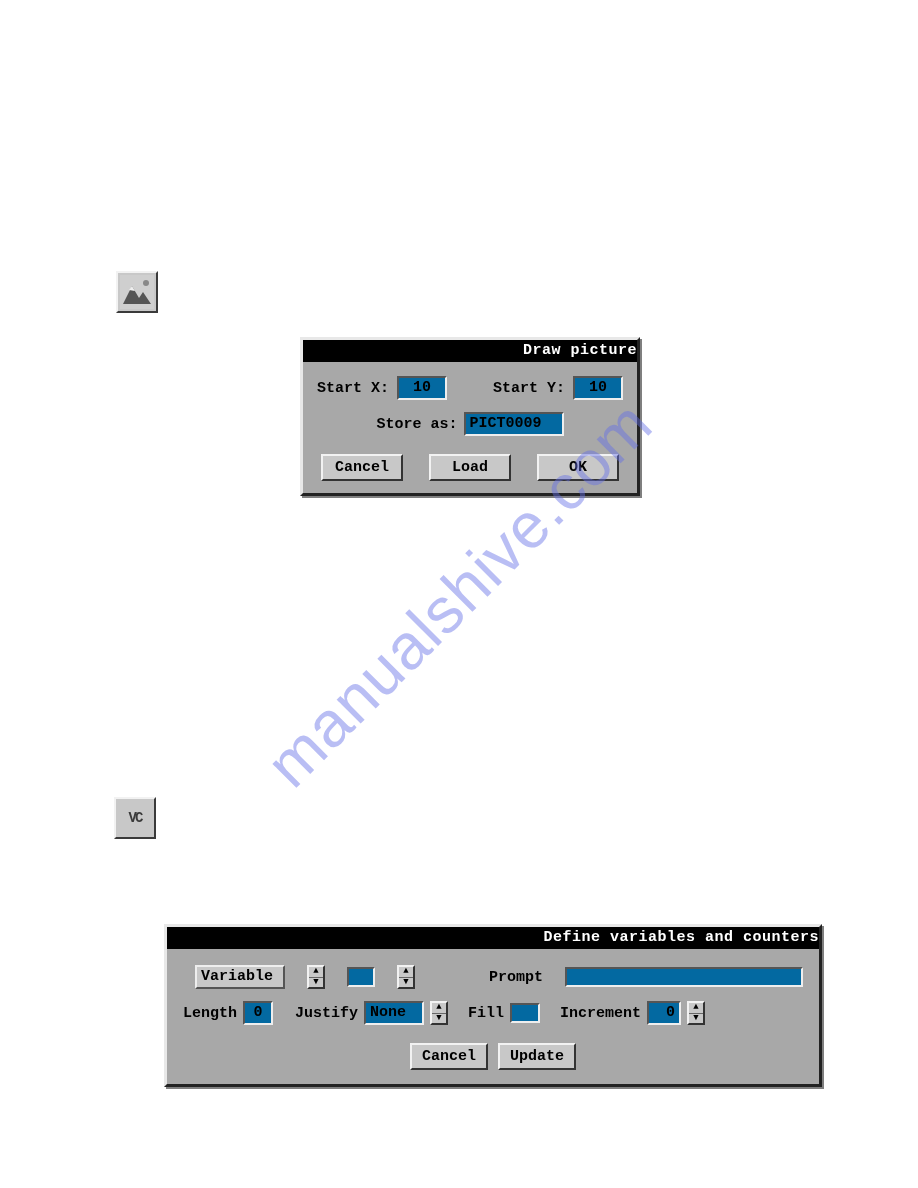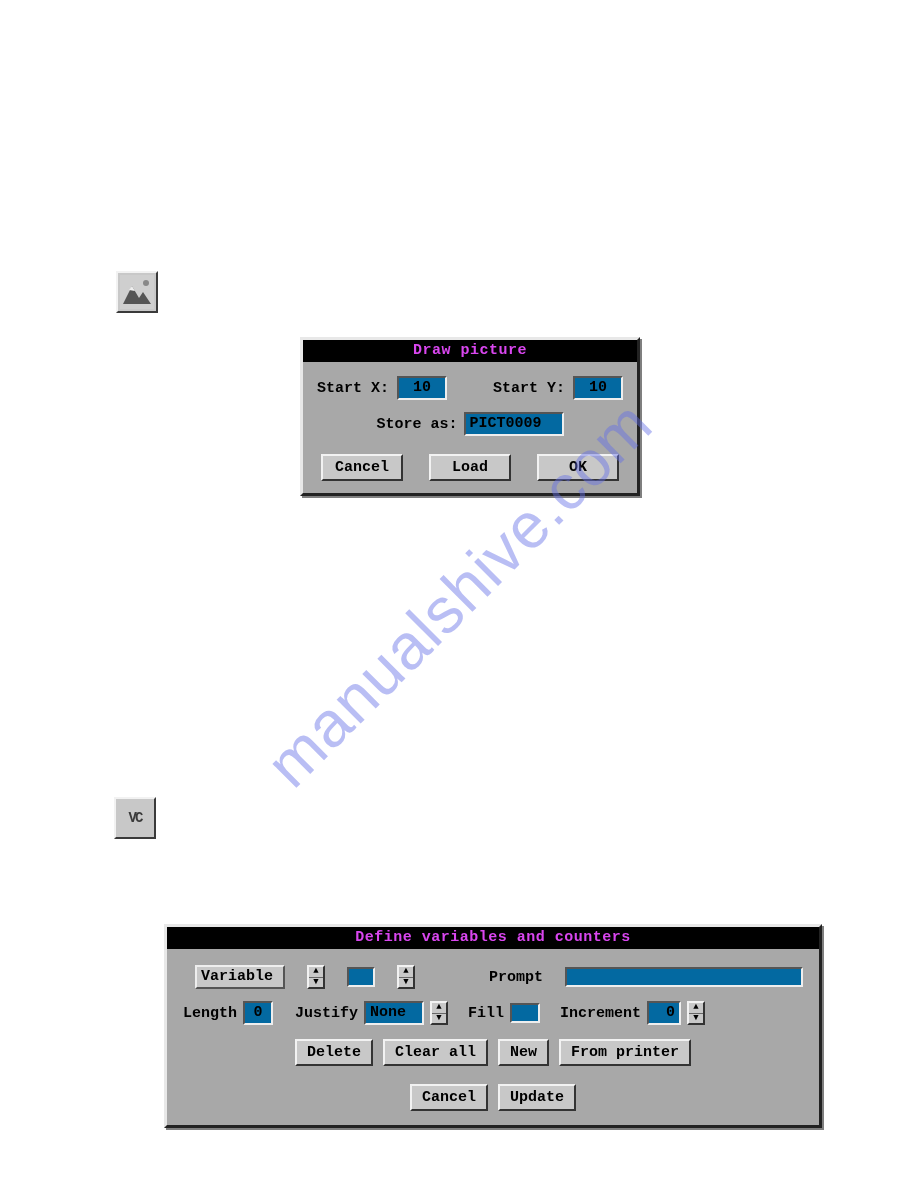--- a/index.html
+++ b/index.html
@@ -52,24 +52,24 @@
     position: absolute;
     background: #a8a8a8;
     border-top: 3px solid #e8e8e8;
     border-left: 3px solid #e8e8e8;
     border-right: 3px solid #222;
     border-bottom: 3px solid #222;
     box-shadow: 2px 2px 0 rgba(0,0,0,0.5);
   }
   .titlebar {
     background: #000;
-    color: #d946ef;
-    font-family: "Courier New", monospace;
-    font-weight: bold;
-    text-align: center;
+    color: #ffffff;
+    font-family: "Courier New", monospace;
+    font-weight: bold;
+    text-align: right;
     padding: 2px 0 3px 0;
     font-size: 15px;
     letter-spacing: 0.5px;
   }
   .dlg-body {
     padding: 14px 14px 12px 14px;
   }
   .row {
     display: flex;
     align-items: center;
@@ -219,26 +219,20 @@
         <div class="field" style="width:30px;"></div>
         <span style="width:8px;"></span>
         <span class="lbl">Increment</span>
         <div class="field" style="width:34px; text-align:right;">0</div>
         <div class="spinner">
           <div class="half up"></div>
           <div class="half down"></div>
         </div>
       </div>
 
-      <div class="btnrow" style="gap:10px; margin-top:14px;">
-        <div class="btn">Delete</div>
-        <div class="btn">Clear all</div>
-        <div class="btn">New</div>
-        <div class="btn">From printer</div>
-      </div>
 
       <div class="btnrow" style="gap:10px; margin-top:18px;">
         <div class="btn">Cancel</div>
         <div class="btn">Update</div>
       </div>
 
     </div>
   </div>
 
 </div>

